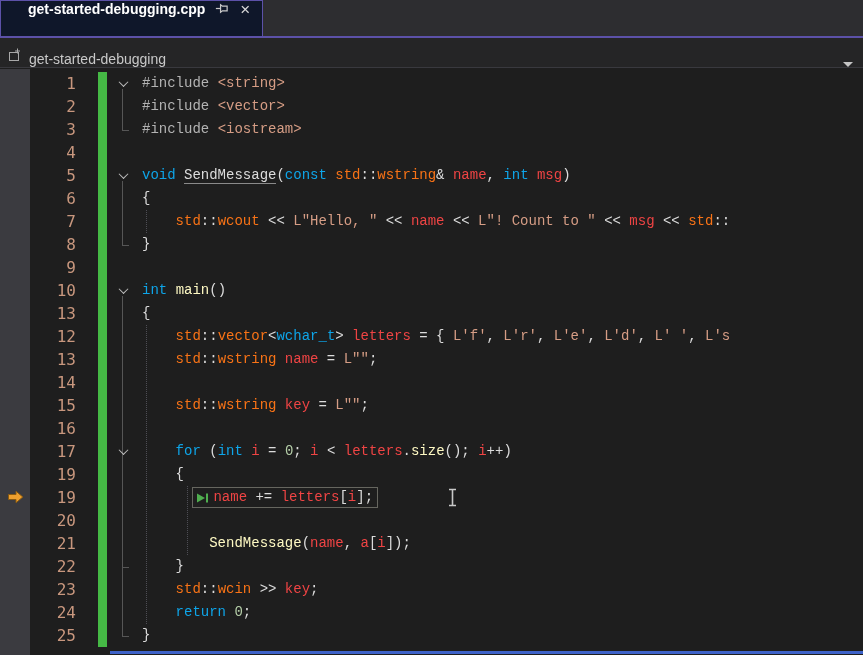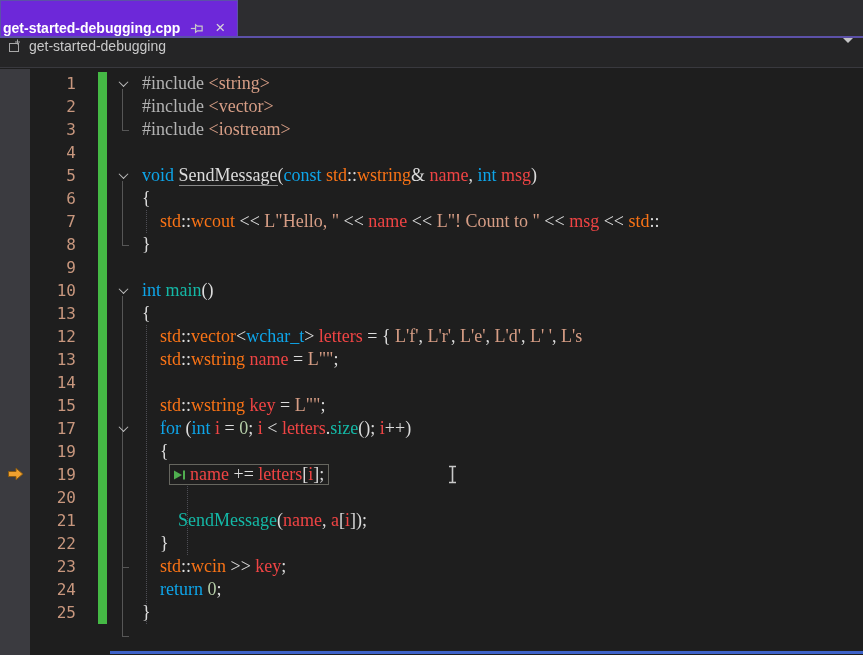--- a/index.html
+++ b/index.html
@@ -1,55 +1,55 @@
 <!DOCTYPE html>
 <html><head>
 <meta charset="utf-8">
 <style>
   *{margin:0;padding:0;box-sizing:border-box}
   html,body{background:#141414}
   .window{position:relative;width:863px;height:655px;background:#1E1E1E;overflow:hidden;font-family:"Liberation Sans",sans-serif}
 
   
   .tab-bar{height:38px;background:#2D2D30;border-bottom:2px solid #5C51A8;display:flex;align-items:stretch}
-  .tab{display:flex;align-items:flex-end;gap:9px;padding:0 10px 0 2px;background:#6d28d9;border:1px solid #5C51A8;border-bottom:none}
+  .tab{display:flex;align-items:flex-start;gap:9px;padding:0 10px 0 27px;background:#0f172a;border:1px solid #5C51A8;border-bottom:none}
   .tab-title{color:#FFFFFF;font-size:14px;font-weight:700;white-space:nowrap}
   .tab-pin{display:flex;align-items:center}
   .tab-close{color:#D8D8D8;font-size:17px;line-height:1;padding:0 2px}
 
   
-  .nav-bar{height:30px;background:#252526;border-bottom:1px solid #39393E;display:flex;align-items:flex-start;gap:7px;padding:0 10px 0 6px}
+  .nav-bar{height:30px;background:#252526;border-bottom:1px solid #39393E;display:flex;align-items:flex-end;gap:7px;padding:0 10px 0 6px}
   .nav-label{color:#C9C9C9;font-size:14px}
   .nav-caret{margin-left:auto;width:0;height:0;border-left:5px solid transparent;border-right:5px solid transparent;border-top:5px solid #C5C5C5}
 
   
   .editor{position:absolute;top:69px;left:0;right:0;bottom:0;padding-top:3px;overflow:hidden}
   .editor::before{content:"";position:absolute;left:0;top:0;bottom:0;width:30px;background:#3B3B40}
   #overlays{position:absolute;inset:0;pointer-events:none}
   .iguide{position:absolute;width:1px;border-left:1px dotted #4E4E55}
   .fline{position:absolute;width:1px;background:#565656}
   .ftick{position:absolute;width:7px;height:1px;background:#565656}
 
   .row{display:flex;height:23px;position:relative}
   .m-glyph{width:30px;flex:none;position:relative}
   .arrow{position:absolute;left:7px;top:4px}
   .m-num{width:54px;flex:none;text-align:right;padding-right:8px;font-family:"DejaVu Sans Mono",monospace;font-size:16px;line-height:23px;color:#C8977E}
   .m-change{width:9px;flex:none;margin-left:14px;background:#45B945}
   .m-fold{width:32px;flex:none;display:flex;align-items:center;justify-content:center;position:relative}
   .chev{width:7px;height:7px;border-right:1.6px solid #BEBEBE;border-bottom:1.6px solid #BEBEBE;transform:rotate(45deg) translate(-1px,-1px)}
-  .m-code{flex:1;overflow:hidden;white-space:pre;font-family:Liberation Serif, serif;font-size:18px;line-height:23px;color:#DCDCDC;padding-left:3px;position:relative}
+  .m-code{flex:1;overflow:hidden;white-space:pre;font-family:Liberation Mono, monospace;font-size:14px;line-height:23px;color:#DCDCDC;padding-left:3px;position:relative}
 
   .t-pp{color:#B3B3B3}
   .t-kw{color:#0ea5e9}
   .t-ty{color:#f97316}
   .t-var{color:#ef4444}
   .t-str{color:#D69D85}
   .t-num{color:#B5CEA8}
   .t-df{color:#DCDCDC}
-  .t-fn{color:#14b8a6}
+  .t-fn{color:#fef9c3}
   .t-fnd{color:#DCDCDC;box-shadow:0 1px 0 #8A8A8A}
 
   .stmt-box{display:inline-flex;align-items:center;border:1px solid #66665F;padding:0 4px 0 3px;height:21px;margin-top:1px;vertical-align:top}
   .stmt-box span{white-space:pre;line-height:19px}
   .runglyph{display:inline-flex;margin-right:4px}
   .ibeam{position:absolute;left:308px;top:2px}
 
   .hscroll{position:absolute;left:0;right:0;bottom:0;height:8px}
   .hthumb{position:absolute;left:110px;right:0;bottom:1px;height:3px;background:#3E63C9}
 </style>
@@ -204,20 +204,27 @@
         </div>
         <div class="row">
           <div class="m-glyph"></div>
           <div class="m-num">15</div>
           <div class="m-change"></div>
           <div class="m-fold"></div>
           <div class="m-code"><span>    </span><span class="t-ty">std</span><span class="t-df">::</span><span class="t-ty">wstring</span><span class="t-df"> </span><span class="t-var">key</span><span class="t-df"> = </span><span class="t-str">L""</span><span class="t-df">;</span></div>
         </div>
         <div class="row">
           <div class="m-glyph"></div>
+          <div class="m-num">16</div>
+          <div class="m-change"></div>
+          <div class="m-fold"></div>
+          <div class="m-code"><span></span></div>
+        </div>
+        <div class="row">
+          <div class="m-glyph"></div>
           <div class="m-num">17</div>
           <div class="m-change"></div>
           <div class="m-fold">
             <span class="chev"></span>
           </div>
           <div class="m-code"><span>    </span><span class="t-kw">for</span><span class="t-df"> (</span><span class="t-kw">int</span><span class="t-df"> </span><span class="t-var">i</span><span class="t-df"> = </span><span class="t-num">0</span><span class="t-df">; </span><span class="t-var">i</span><span class="t-df"> &lt; </span><span class="t-var">letters</span><span class="t-df">.</span><span class="t-fn">size</span><span class="t-df">(); </span><span class="t-var">i</span><span class="t-df">++)</span></div>
         </div>
         <div class="row">
           <div class="m-glyph"></div>
           <div class="m-num">19</div>

